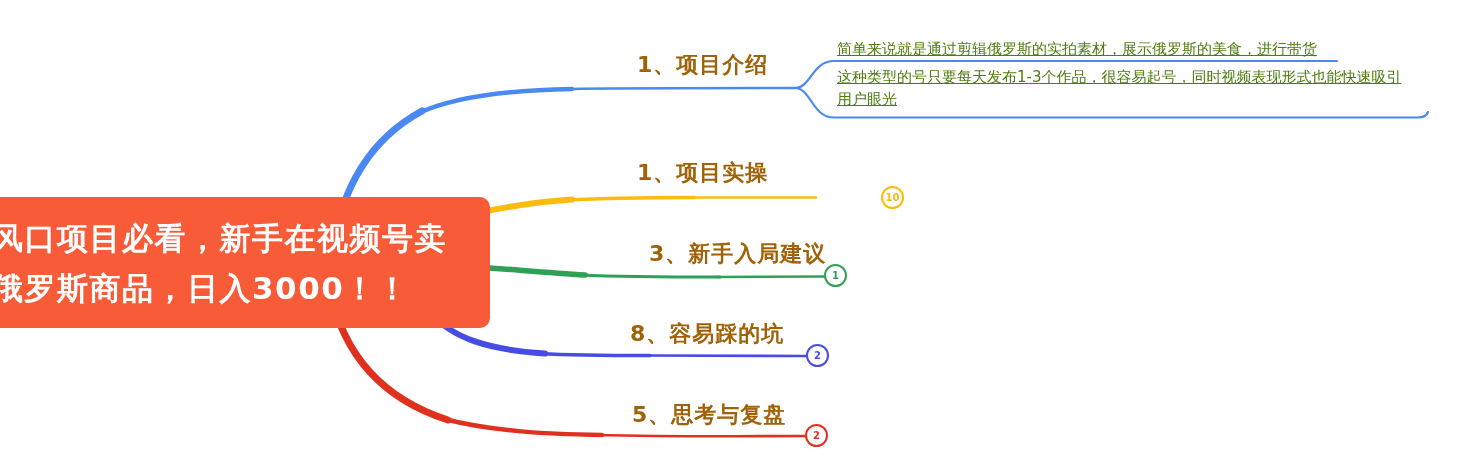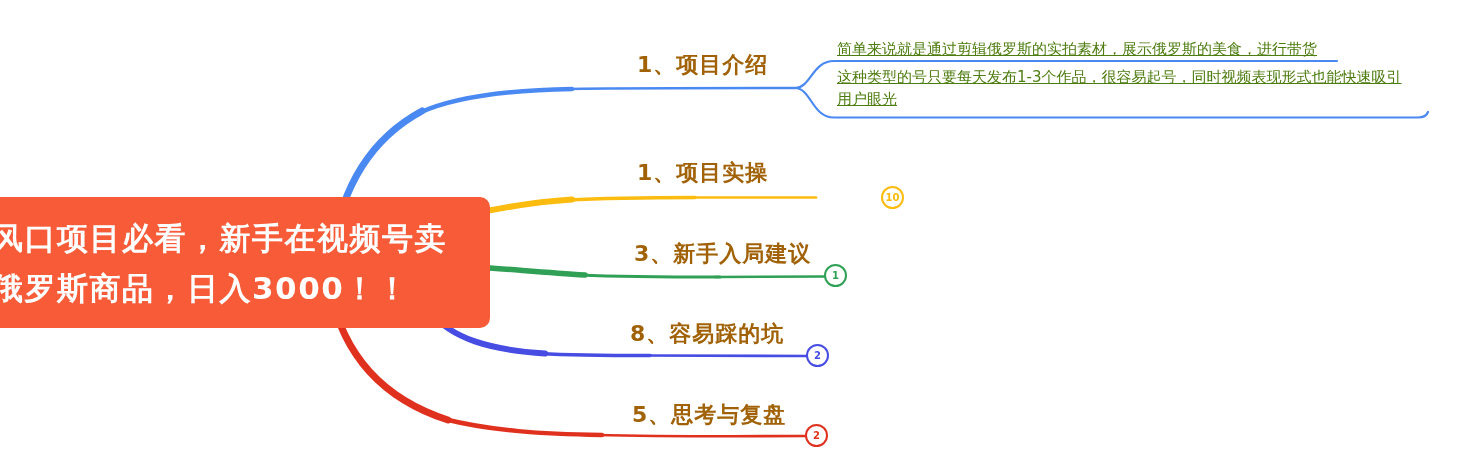--- a/index.html
+++ b/index.html
@@ -34,21 +34,21 @@
     z-index: 3;
     font-size: 22px;
     font-weight: bold;
     color: #a16207;
     letter-spacing: 1px;
     white-space: nowrap;
     cursor: default;
   }
   .t1 { left: 637px; top: 50px; }
   .t2 { left: 637px; top: 158px; }
-  .t3 { left: 634px; top: 239px; }
+  .t3 { left: 649px; top: 239px; }
   .t4 { left: 630px; top: 319px; }
   .t5 { left: 632px; top: 400px; }
 
   .subtopic {
     position: absolute;
     z-index: 3;
     font-size: 15px;
     color: #4d7c0f;
     line-height: 22px;
     text-decoration: underline;

